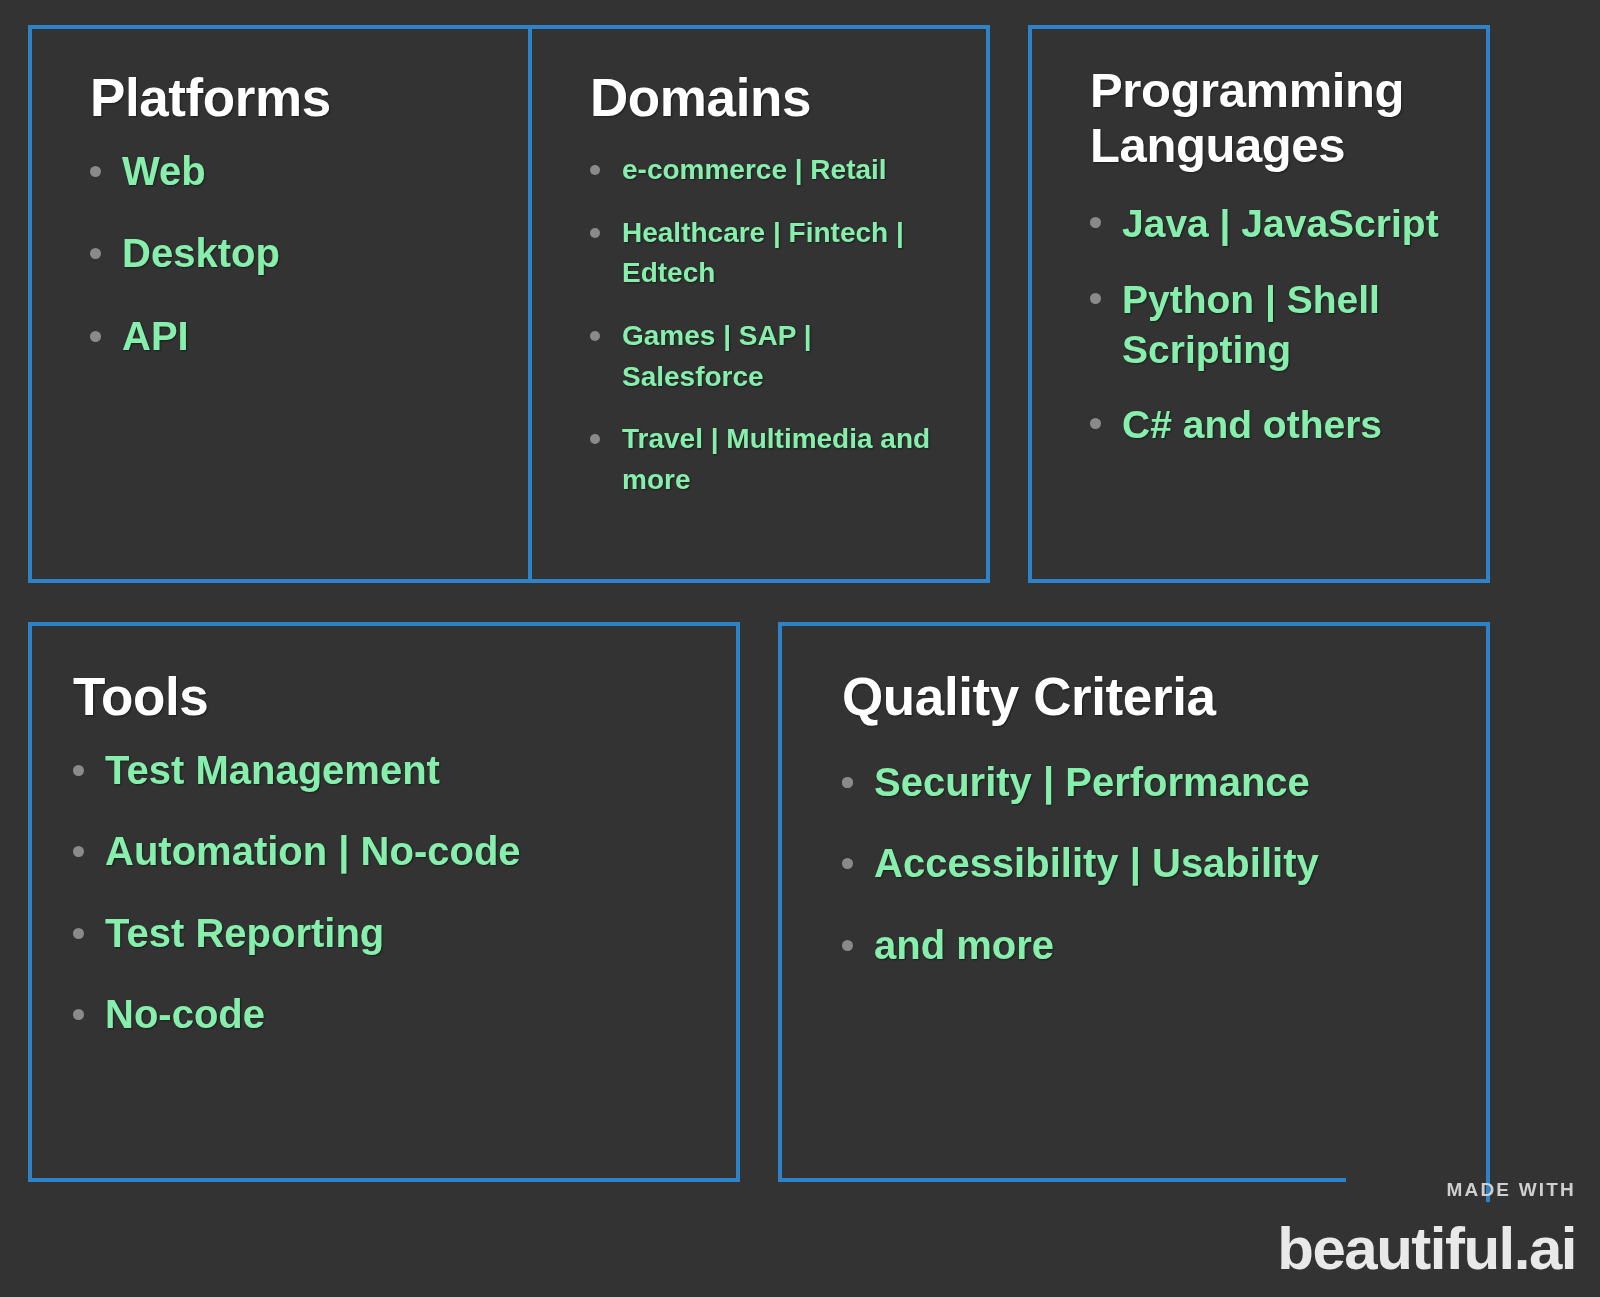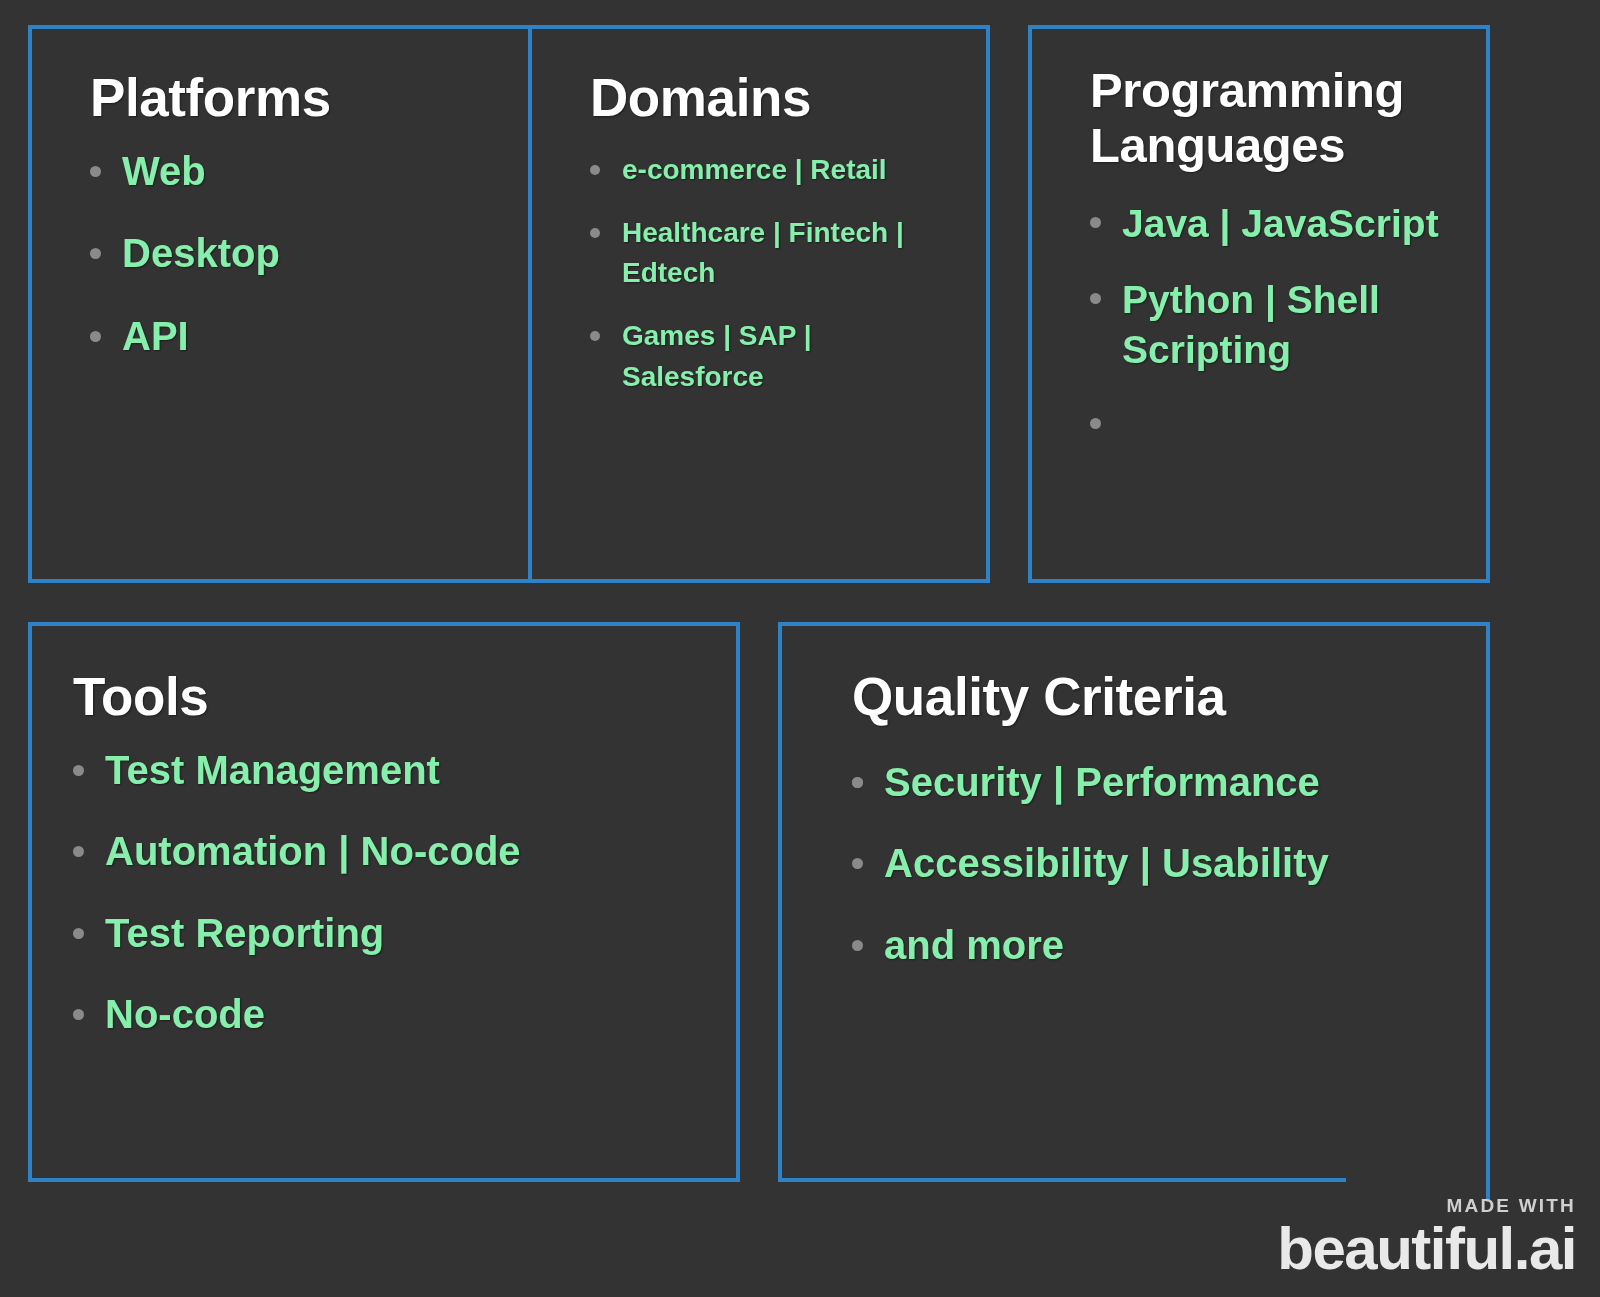--- a/index.html
+++ b/index.html
@@ -98,21 +98,21 @@
   #card-tools .bullets li { font-size: 40px; line-height: 1.18; margin-bottom: 34px; }
   #card-tools .bullets li .dot { top: 18px; }
 
   
   #card-quality {
     left: 778px; top: 622px; width: 712px; height: 560px;
     
     border-bottom: none;
     border-right: none;
   }
-  #card-quality .card-inner { left: 70px; right: 26px; top: 42px; }
+  #card-quality .card-inner { left: 60px; right: 26px; top: 42px; }
   #card-quality .card-title { font-size: 53px; margin-bottom: 22px; }
   #card-quality .bullets li { font-size: 40px; line-height: 1.18; margin-bottom: 34px; }
   #card-quality .bullets li .dot { top: 18px; }
 
   
   #quality-bottom-edge {
     position: absolute;
     left: 778px;
     top: 1178px;
     width: 568px;
@@ -134,21 +134,21 @@
     right: 24px;
     bottom: 18px;
     text-align: right;
     user-select: none;
   }
   #logo .made-with {
     color: #cfcfcf;
     font-size: 19px;
     font-weight: bold;
     letter-spacing: 2.2px;
-    margin-bottom: 2px;
+    margin-bottom: 18px;
   }
   #logo .brand {
     color: #e9e9e9;
     font-size: 60px;
     font-weight: bold;
     letter-spacing: -1.5px;
     line-height: 1;
   }
 </style>
 </head>
@@ -167,31 +167,32 @@
     </div>
   </div>
 
   <div class="card" id="card-domains">
     <div class="card-inner">
       <h2 class="card-title">Domains</h2>
       <ul class="bullets">
         <li><span class="dot"></span><span>e-commerce | Retail</span></li>
         <li><span class="dot"></span><span>Healthcare | Fintech | Edtech</span></li>
         <li><span class="dot"></span><span>Games | SAP | Salesforce</span></li>
+        <li><span class="dot"></span><span>Travel | Multimedia and more</span></li>
       </ul>
     </div>
   </div>
 
   <div class="card" id="card-languages">
     <div class="card-inner">
       <h2 class="card-title">Programming Languages</h2>
       <ul class="bullets">
         <li><span class="dot"></span><span>Java | JavaScript</span></li>
         <li><span class="dot"></span><span>Python | Shell Scripting</span></li>
-        <li><span class="dot"></span></li>
+        <li><span class="dot"></span><span>C# and others</span></li>
       </ul>
     </div>
   </div>
 
   <div class="card" id="card-tools">
     <div class="card-inner">
       <h2 class="card-title">Tools</h2>
       <ul class="bullets">
         <li><span class="dot"></span><span>Test Management</span></li>
         <li><span class="dot"></span><span>Automation | No-code</span></li>

